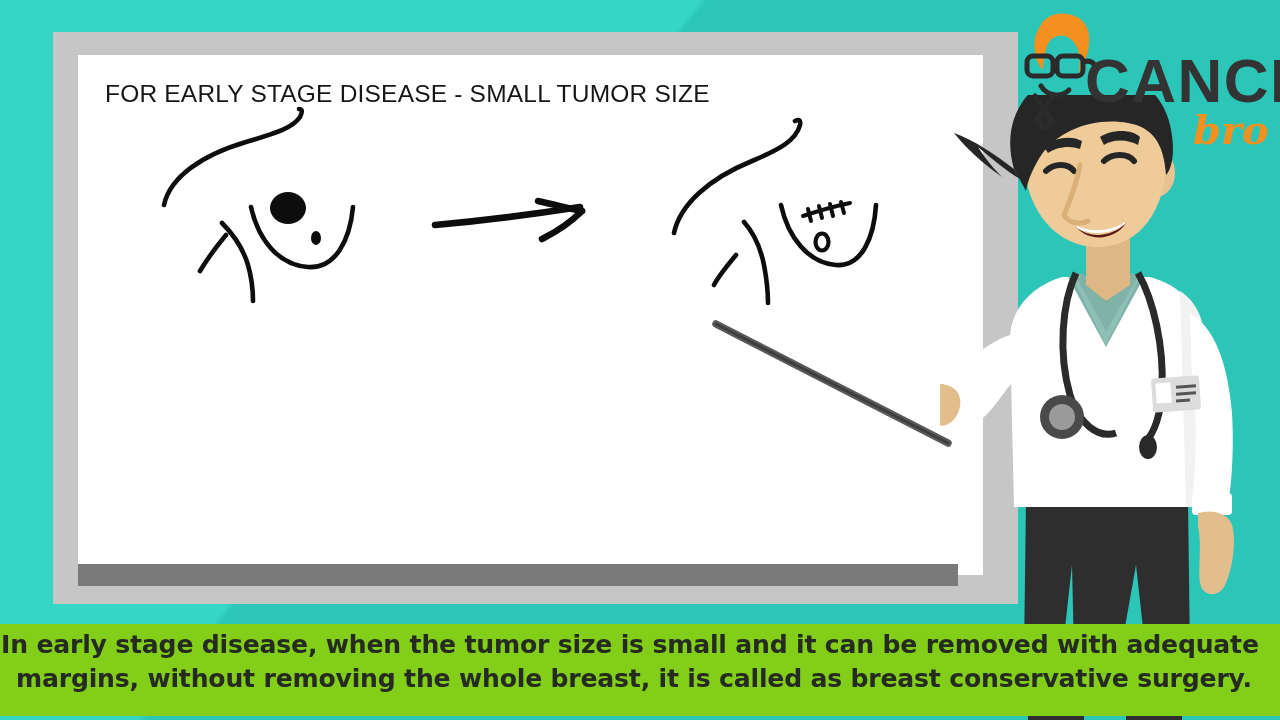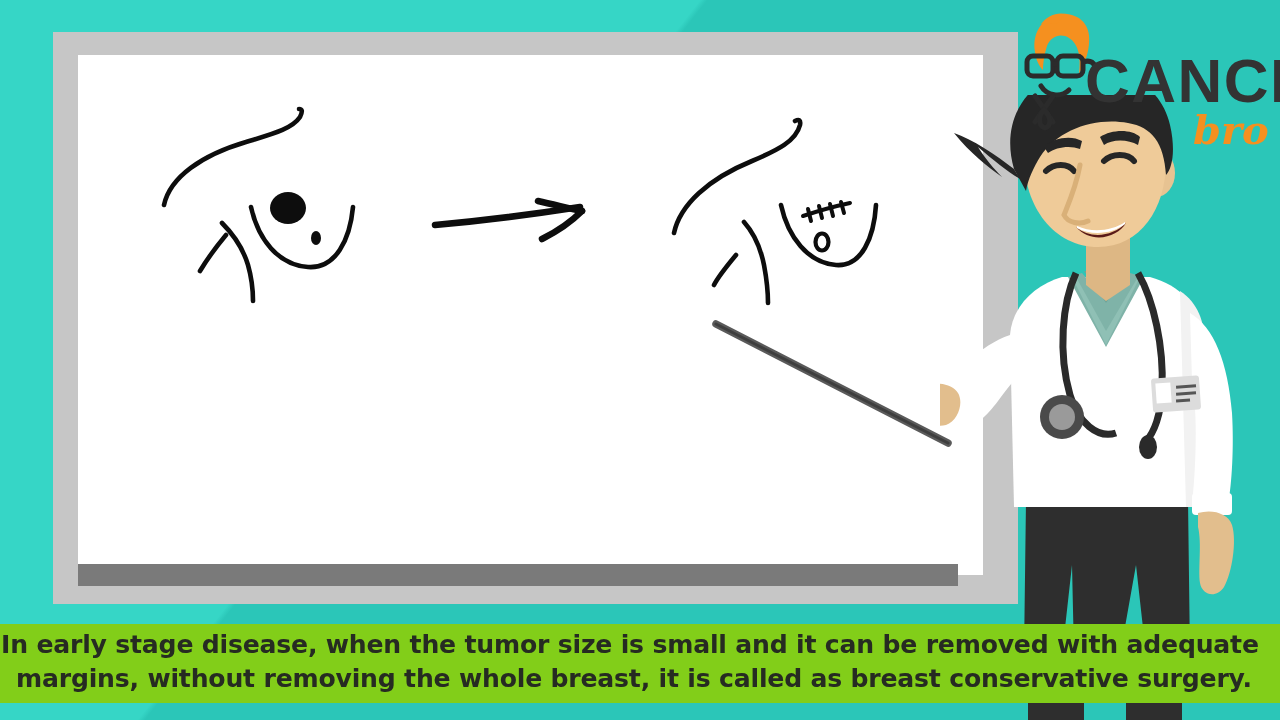--- a/index.html
+++ b/index.html
@@ -53,21 +53,21 @@
     position:absolute; left:940px; top:95px; width:340px; height:625px;
   }
 
   
   #logo {
     position:absolute; left:1005px; top:4px; width:275px; height:165px;
   }
 
   
   #caption-bar {
-    position:absolute; left:0; top:624px; width:1280px; height:79px;
+    position:absolute; left:0; top:624px; width:1280px; height:92px;
     background:#82CE19; overflow:hidden;
   }
   .caption-line {
     color:#262B22;
     font-family:"DejaVu Sans", sans-serif;
     font-weight:bold;
     font-size:25.5px;
     line-height:36px;
     letter-spacing:-0.2px;
     white-space:nowrap;
@@ -82,20 +82,21 @@
 
 <div id="stage">
 
   <div id="bg-sheen"></div>
 
   <div id="whiteboard">
     <div id="board-surface"></div>
   </div>
   <div id="board-tray"></div>
 
+  <div id="board-title">FOR EARLY STAGE DISEASE - SMALL TUMOR SIZE</div>
 
   <svg id="drawing-before" class="drawing" viewBox="0 0 230 210">
     <g fill="none" stroke="#0D0D0D" stroke-width="4.6" stroke-linecap="round">
 
       <path d="M14 100 C 20 72, 52 50, 96 37 C 122 29, 142 24, 150 12 C 153 6, 152 4, 149 4"></path>
 
       <path d="M76 130 C 66 142, 56 156, 50 166"></path>
 
       <path d="M72 118 C 82 128, 92 140, 98 160 C 102 174, 103 186, 103 196"></path>
 

